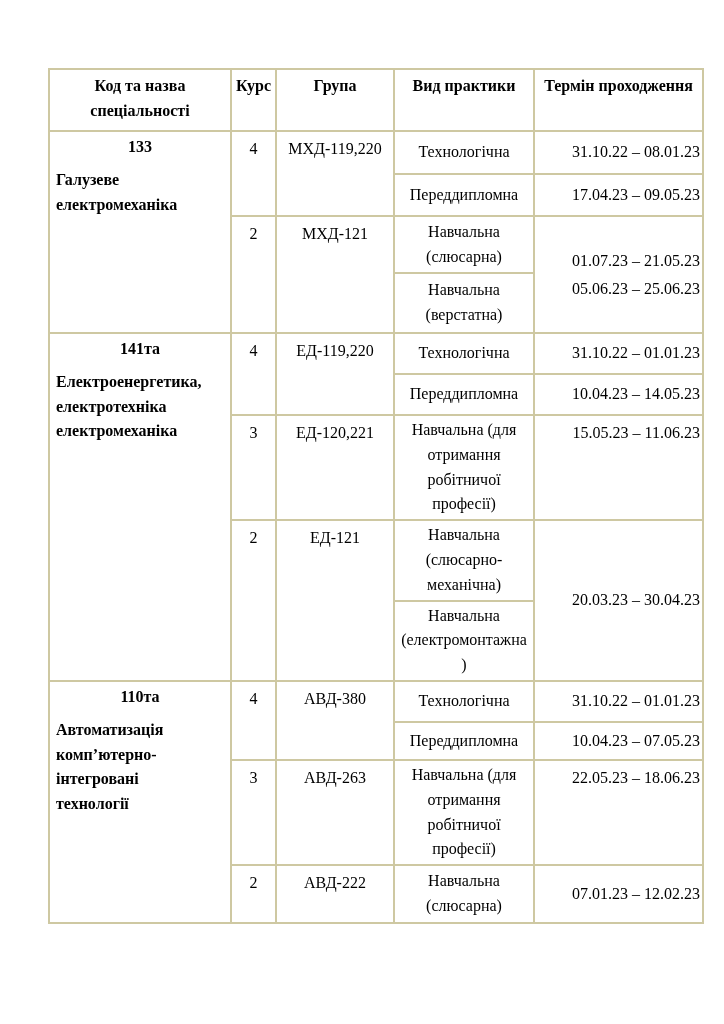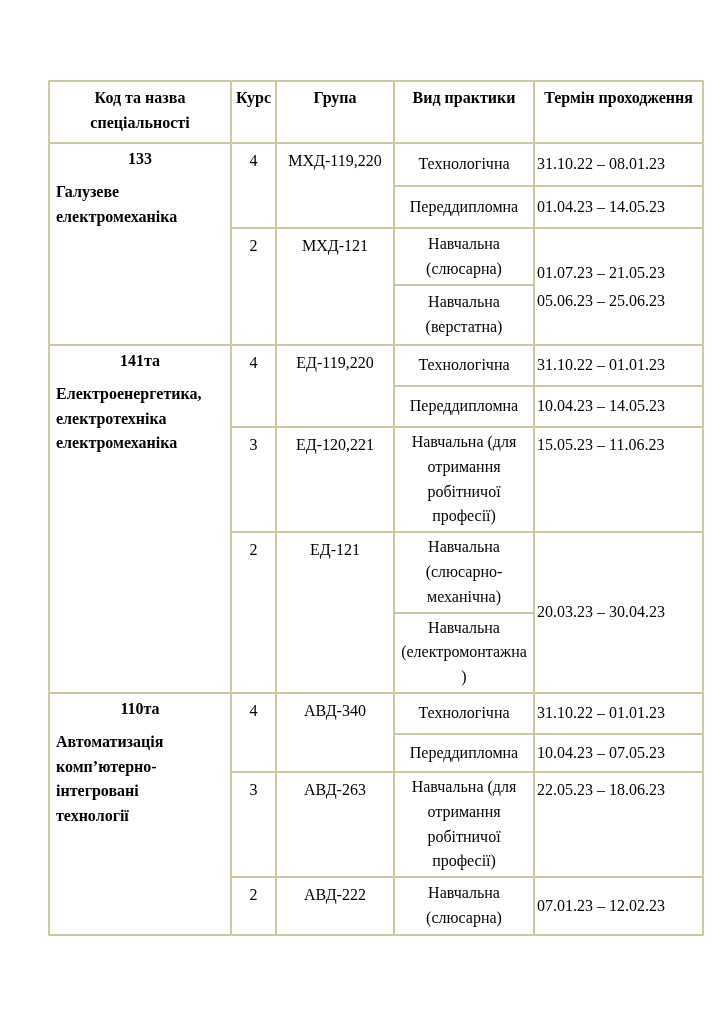--- a/index.html
+++ b/index.html
@@ -12,21 +12,21 @@
     width: 724px;
     height: 1024px;
     background: #ffffff;
     font-family: "Liberation Serif", serif;
     color: #000000;
     overflow: hidden;
   }
   table.practices {
     position: absolute;
     left: 48px;
-    top: 80px;
+    top: 68px;
     width: 654px;
     border-collapse: collapse;
     table-layout: fixed;
   }
   table.practices td, table.practices th {
     border: 2px solid #cec8a2;
     font-size: 16px;
     line-height: 1.55;
     overflow: hidden;
     word-wrap: break-word;
@@ -59,21 +59,21 @@
   }
   td.practice {
     vertical-align: middle;
     text-align: center;
     white-space: pre-line;
     padding: 2px 4px;
     margin-left: 20px;
   }
   td.term {
     vertical-align: middle;
-    text-align: left;
+    text-align: right;
     white-space: pre-line;
     padding: 2px 2px;
   }
   td.term.va-top {
     vertical-align: top;
     padding-top: 5px;
     margin-top: 44px;
   }
   td.term.merged {
     line-height: 1.7;
@@ -111,21 +111,21 @@
         <div class="name">Галузеве
 електромеханіка</div>
       </td>
       <td class="course" rowspan="2">4</td>
       <td class="group" rowspan="2">МХД-119,220</td>
       <td class="practice">Технологічна</td>
       <td class="term">31.10.22 – 08.01.23</td>
     </tr>
     <tr style="height:42px">
       <td class="practice">Переддипломна</td>
-      <td class="term">01.04.23 – 14.05.23</td>
+      <td class="term">17.04.23 – 09.05.23</td>
     </tr>
     <tr style="height:57px">
       <td class="course" rowspan="2">2</td>
       <td class="group" rowspan="2">МХД-121</td>
       <td class="practice">Навчальна
 (слюсарна)</td>
       <td class="term merged" rowspan="2">01.07.23 – 21.05.23
 05.06.23 – 25.06.23</td>
     </tr>
     <tr style="height:60px">
@@ -179,21 +179,21 @@
         <div class="code-line">
           <span>110</span>
           <span>та</span>
         </div>
         <div class="name">Автоматизація
 комп’ютерно-
 інтегровані
 технології</div>
       </td>
       <td class="course" rowspan="2">4</td>
-      <td class="group" rowspan="2">АВД-340</td>
+      <td class="group" rowspan="2">АВД-380</td>
       <td class="practice">Технологічна</td>
       <td class="term">31.10.22 – 01.01.23</td>
     </tr>
     <tr style="height:38px">
       <td class="practice">Переддипломна</td>
       <td class="term">10.04.23 – 07.05.23</td>
     </tr>
     <tr style="height:105px">
       <td class="course">3</td>
       <td class="group">АВД-263</td>

